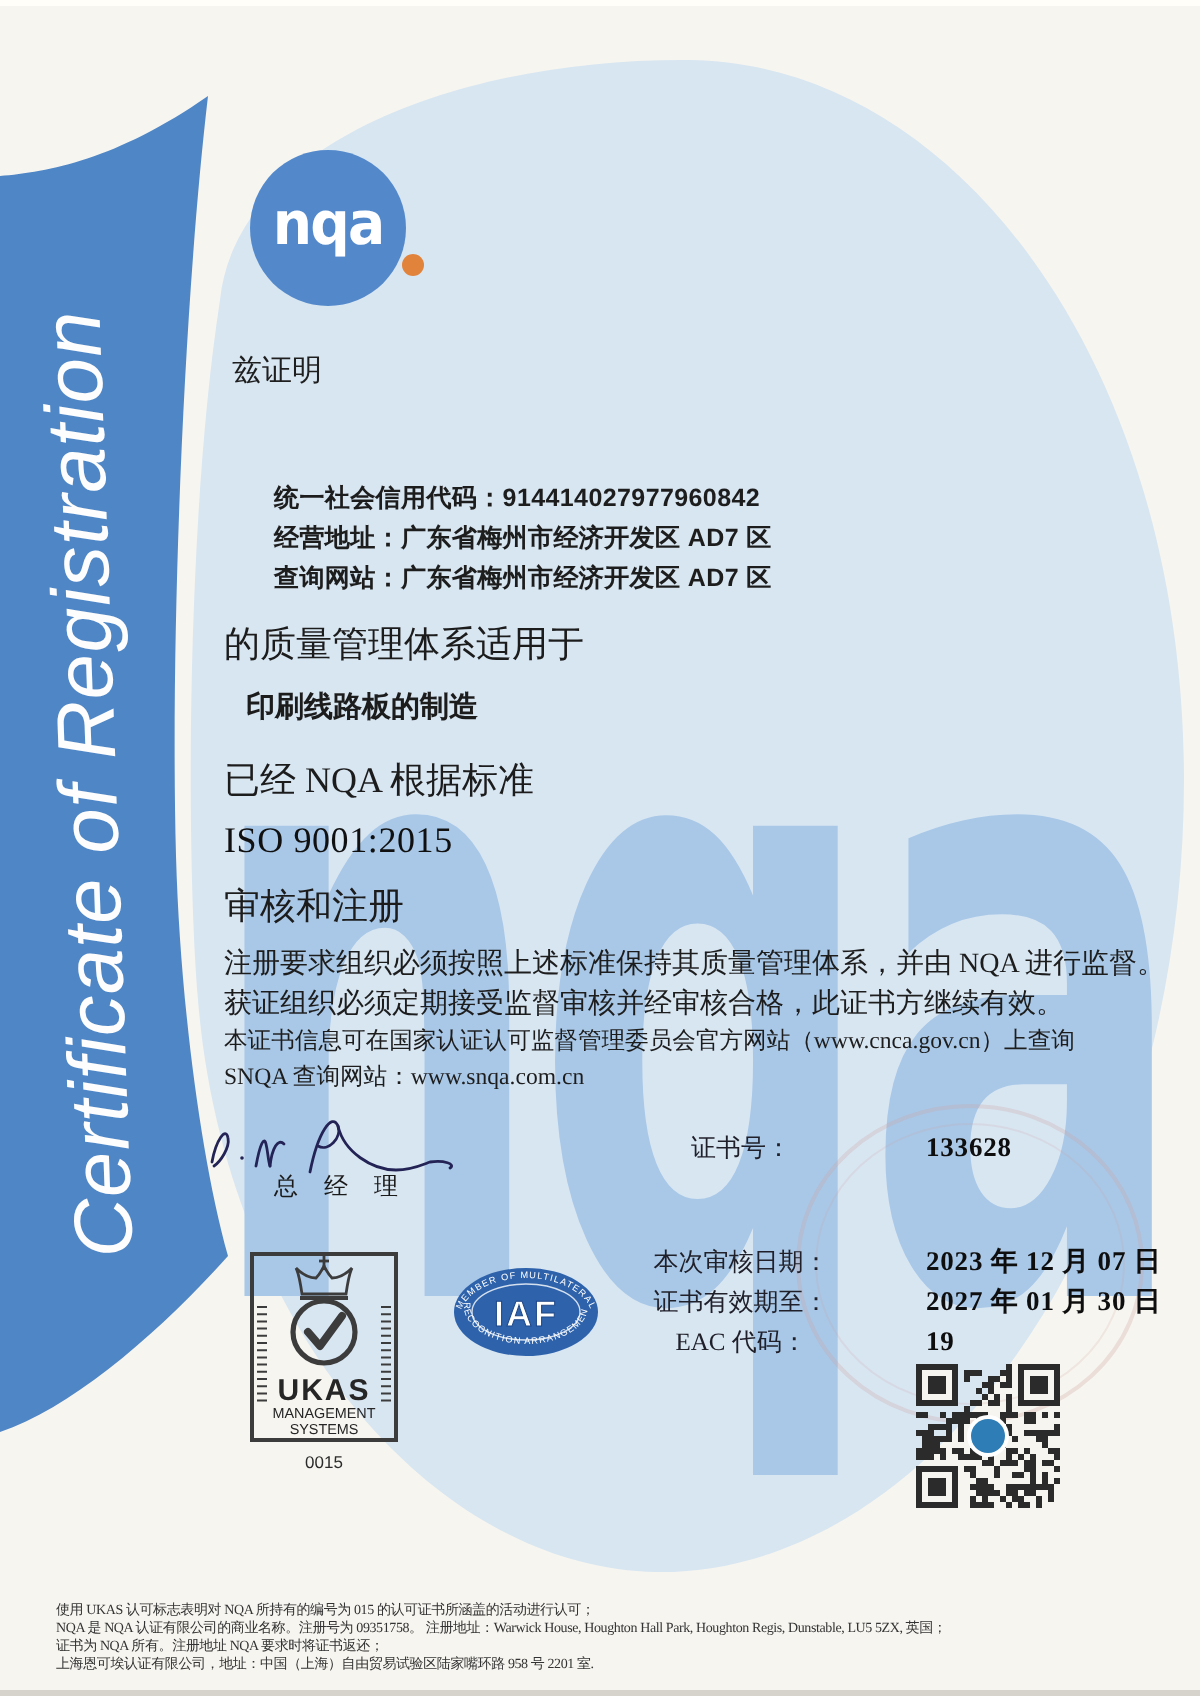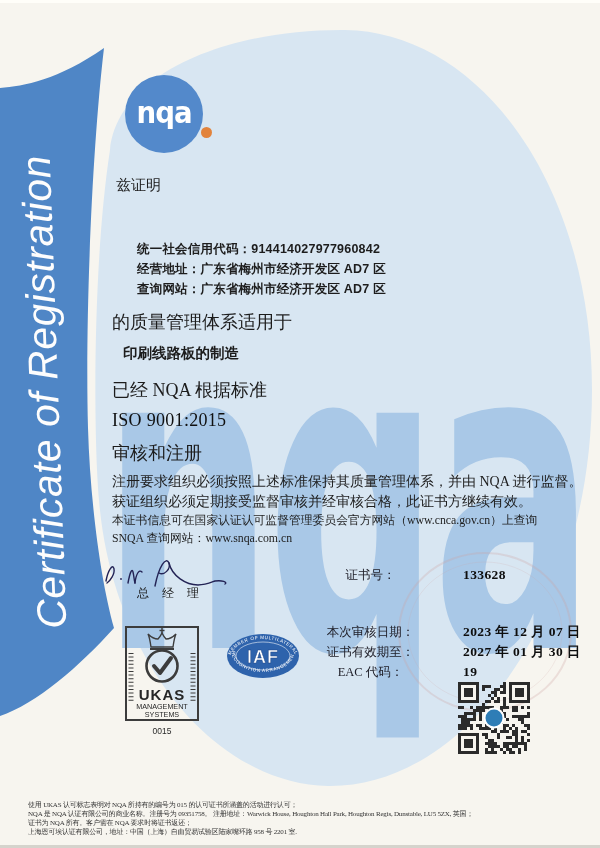--- a/index.html
+++ b/index.html
@@ -366,19 +366,19 @@
           <rect x="57" y="6" width="9" height="9" fill="#2b2b2b"></rect>
           <rect x="0" y="51" width="21" height="21" fill="#2b2b2b"></rect>
           <rect x="3" y="54" width="15" height="15" fill="#f7f5ef"></rect>
           <rect x="6" y="57" width="9" height="9" fill="#2b2b2b"></rect>
           <circle cx="36" cy="36" r="10.5" fill="#ffffff"></circle>
           <circle cx="36" cy="36" r="8.5" fill="#2e7db6"></circle>
         </svg></div>
 
     <div class="abs fnote" style="top:800px">使用 UKAS 认可标志表明对 NQA 所持有的编号为 015 的认可证书所涵盖的活动进行认可；</div>
     <div class="abs fnote" style="top:809px">NQA 是 NQA 认证有限公司的商业名称。注册号为 09351758。 注册地址：Warwick House, Houghton Hall Park, Houghton Regis, Dunstable, LU5 5ZX, 英国；</div>
-    <div class="abs fnote" style="top:818px">证书为 NQA 所有。客户需在 NQA 要求时将证书返还；</div>
+    <div class="abs fnote" style="top:818px">证书为 NQA 所有。注册地址 NQA 要求时将证书返还；</div>
     <div class="abs fnote" style="top:827px">上海恩可埃认证有限公司，地址：中国（上海）自由贸易试验区陆家嘴环路 958 号 2201 室.</div>
   </div>
 
   <div class="edge-top"></div>
   <div class="edge-bottom"></div>
 </div>
 
 </body></html>

